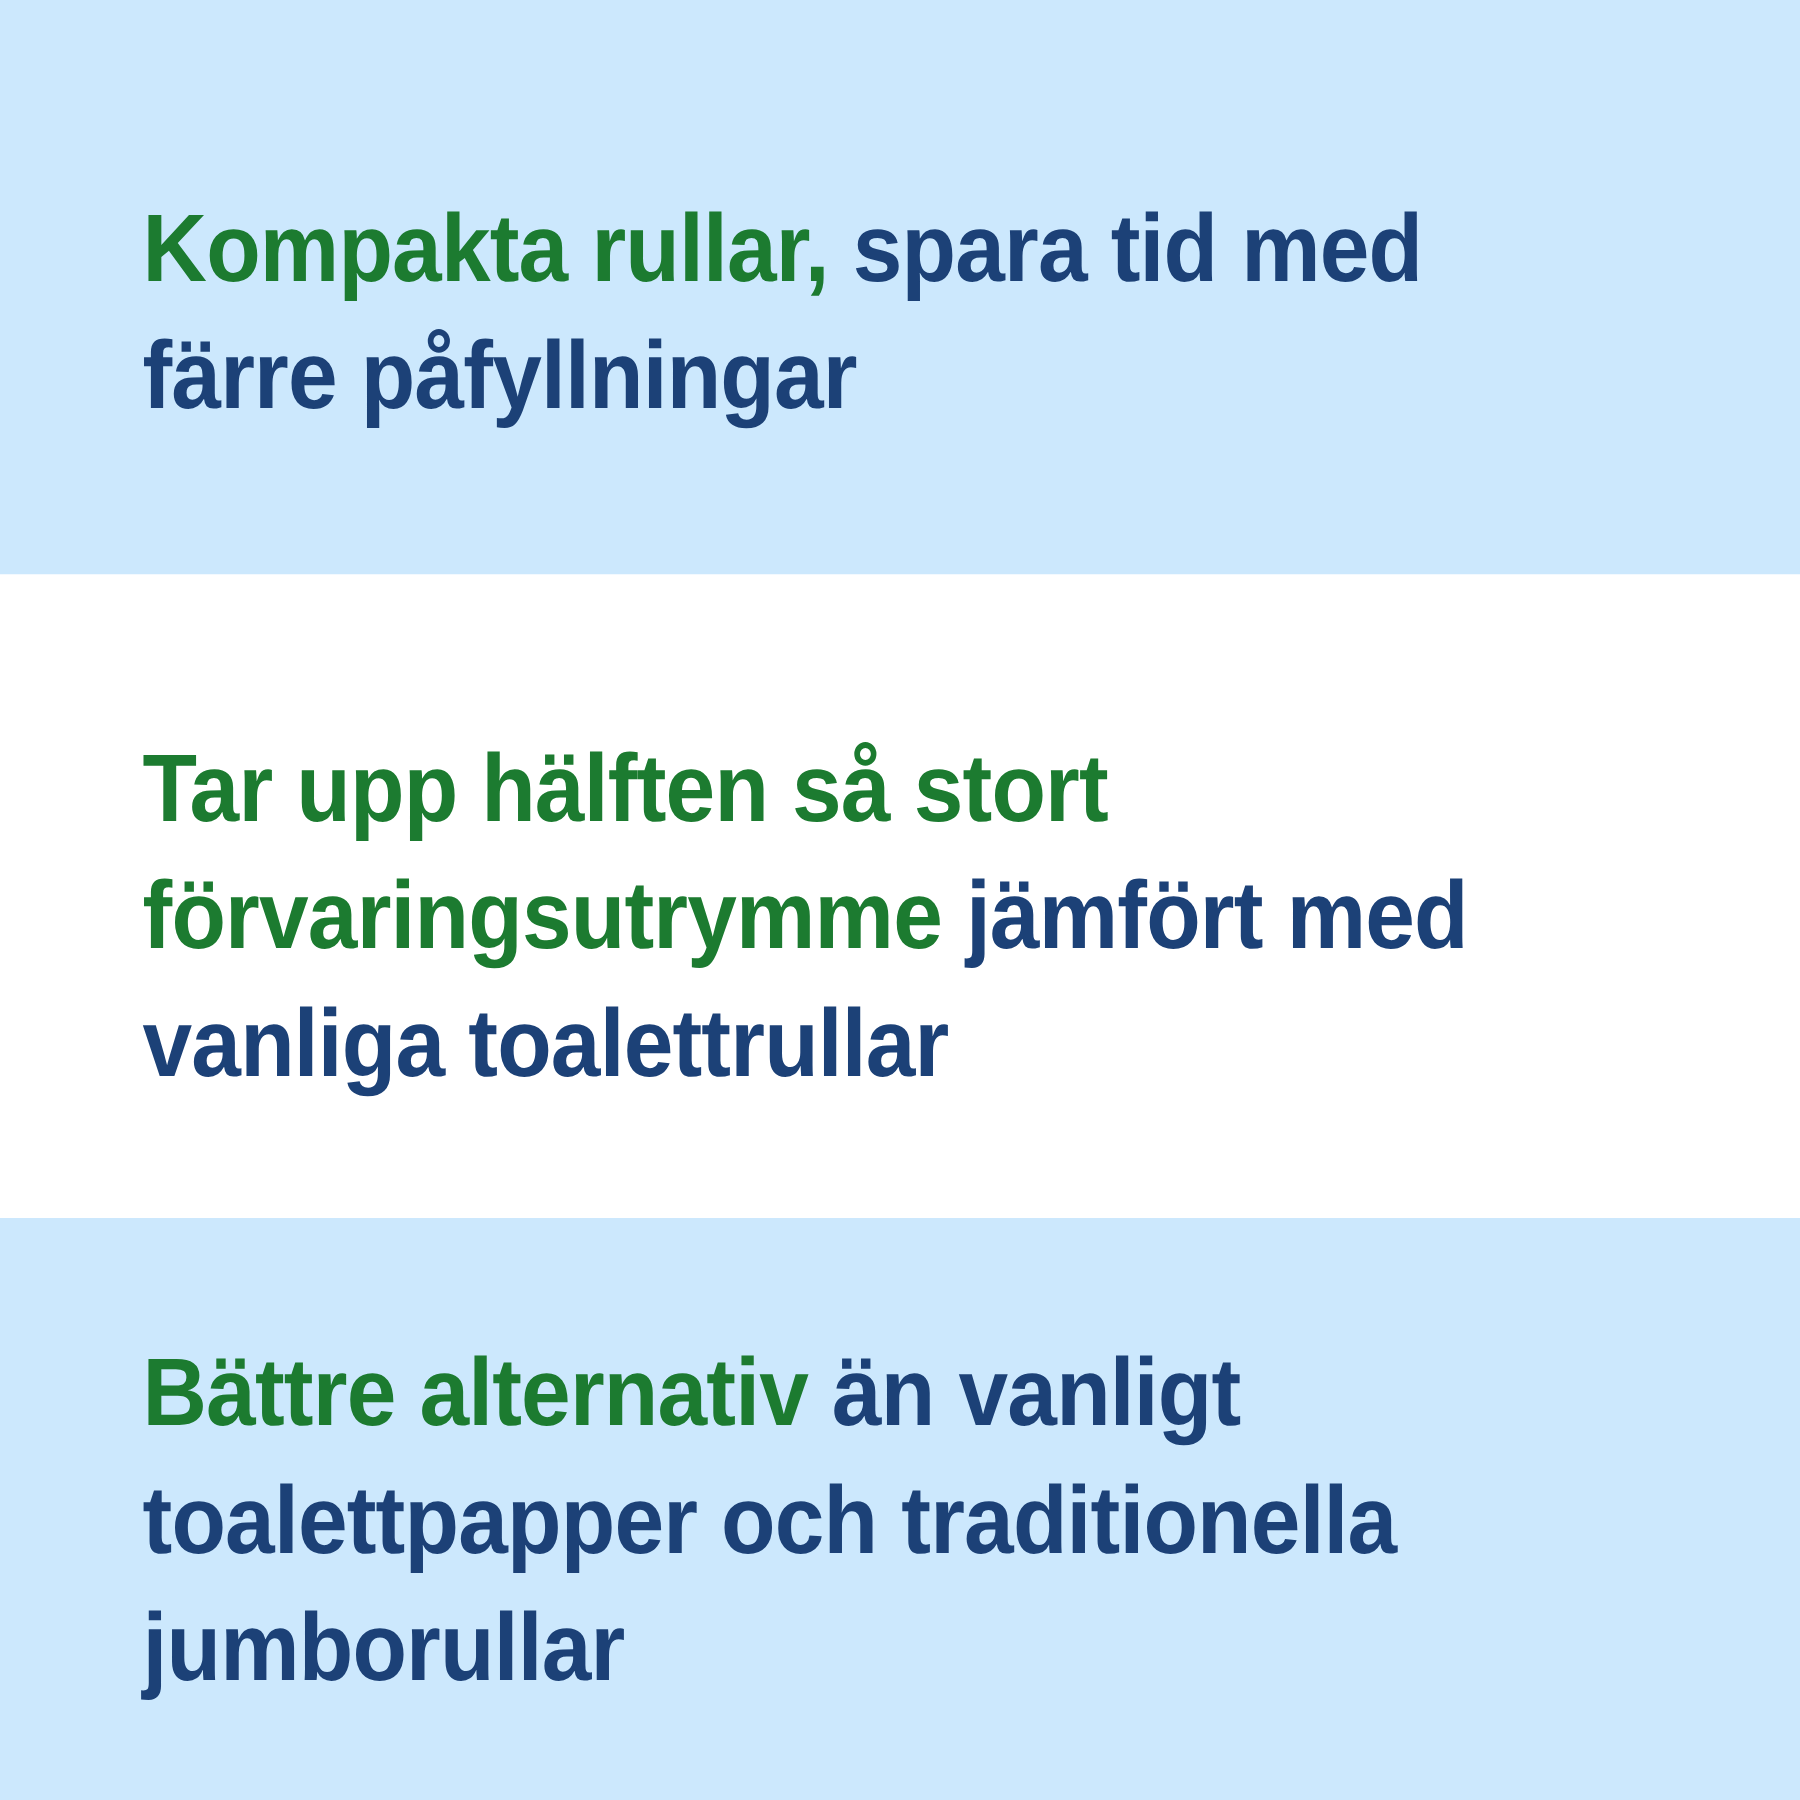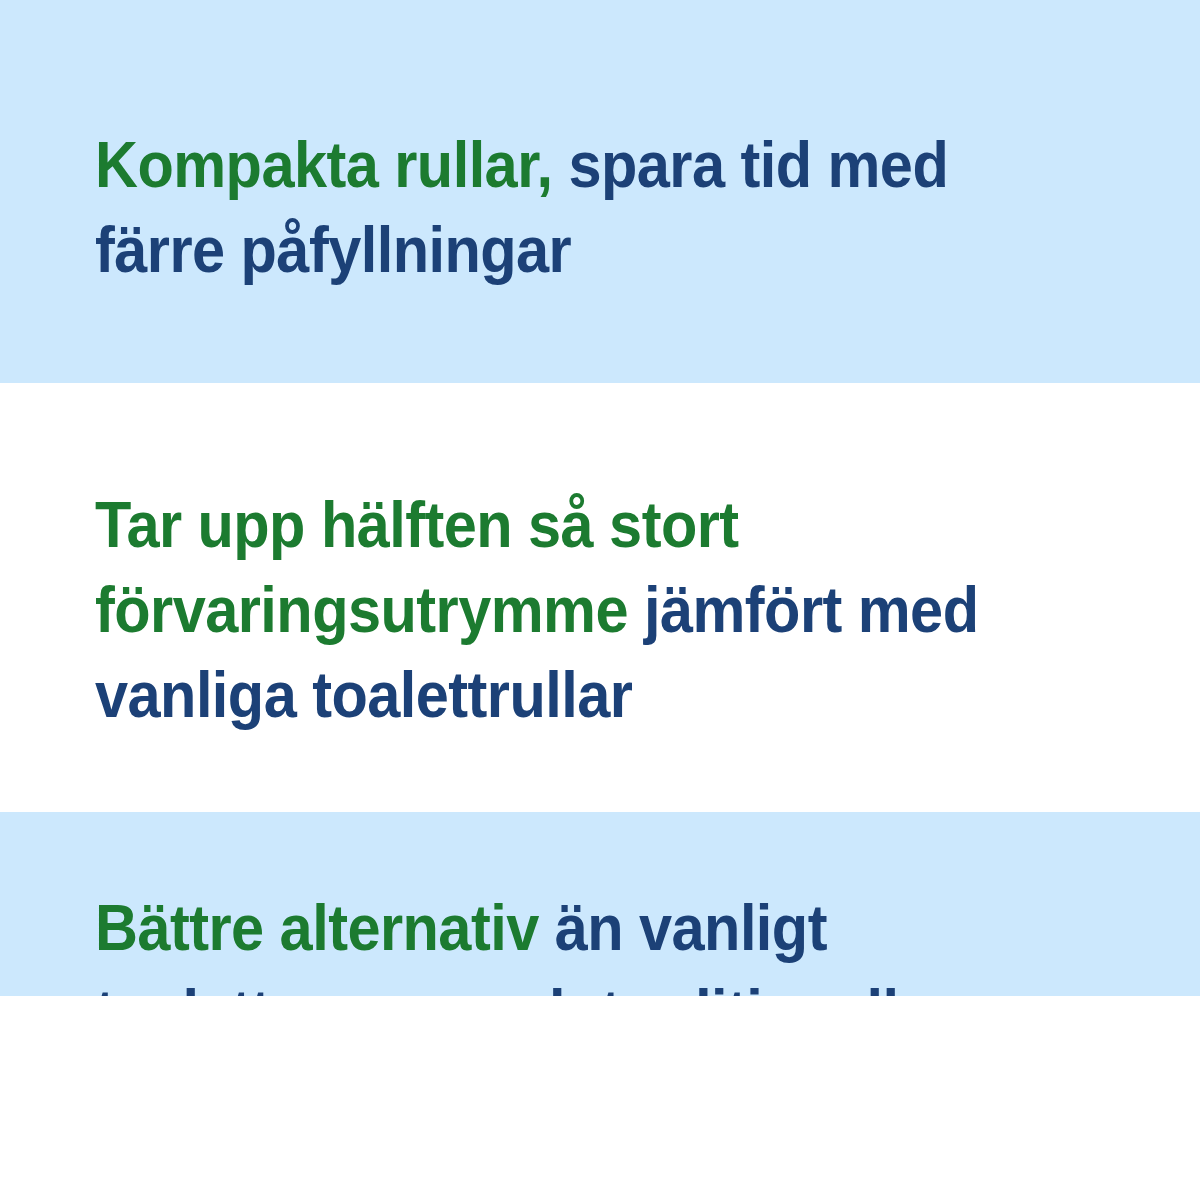--- a/index.html
+++ b/index.html
@@ -3,21 +3,21 @@
 <meta charset="utf-8">
 <style>
   html, body {
     margin: 0;
     padding: 0;
     background: #ffffff;
   }
   #canvas {
     position: relative;
     width: 1200px;
-    height: 996px;
+    height: 1200px;
     overflow: hidden;
     background: #ffffff;
     font-family: "Liberation Sans", "DejaVu Sans", sans-serif;
   }
   .band {
     position: absolute;
     left: 0;
     width: 1200px;
   }
   #band-1 { top: 0px;   height: 383px; }

